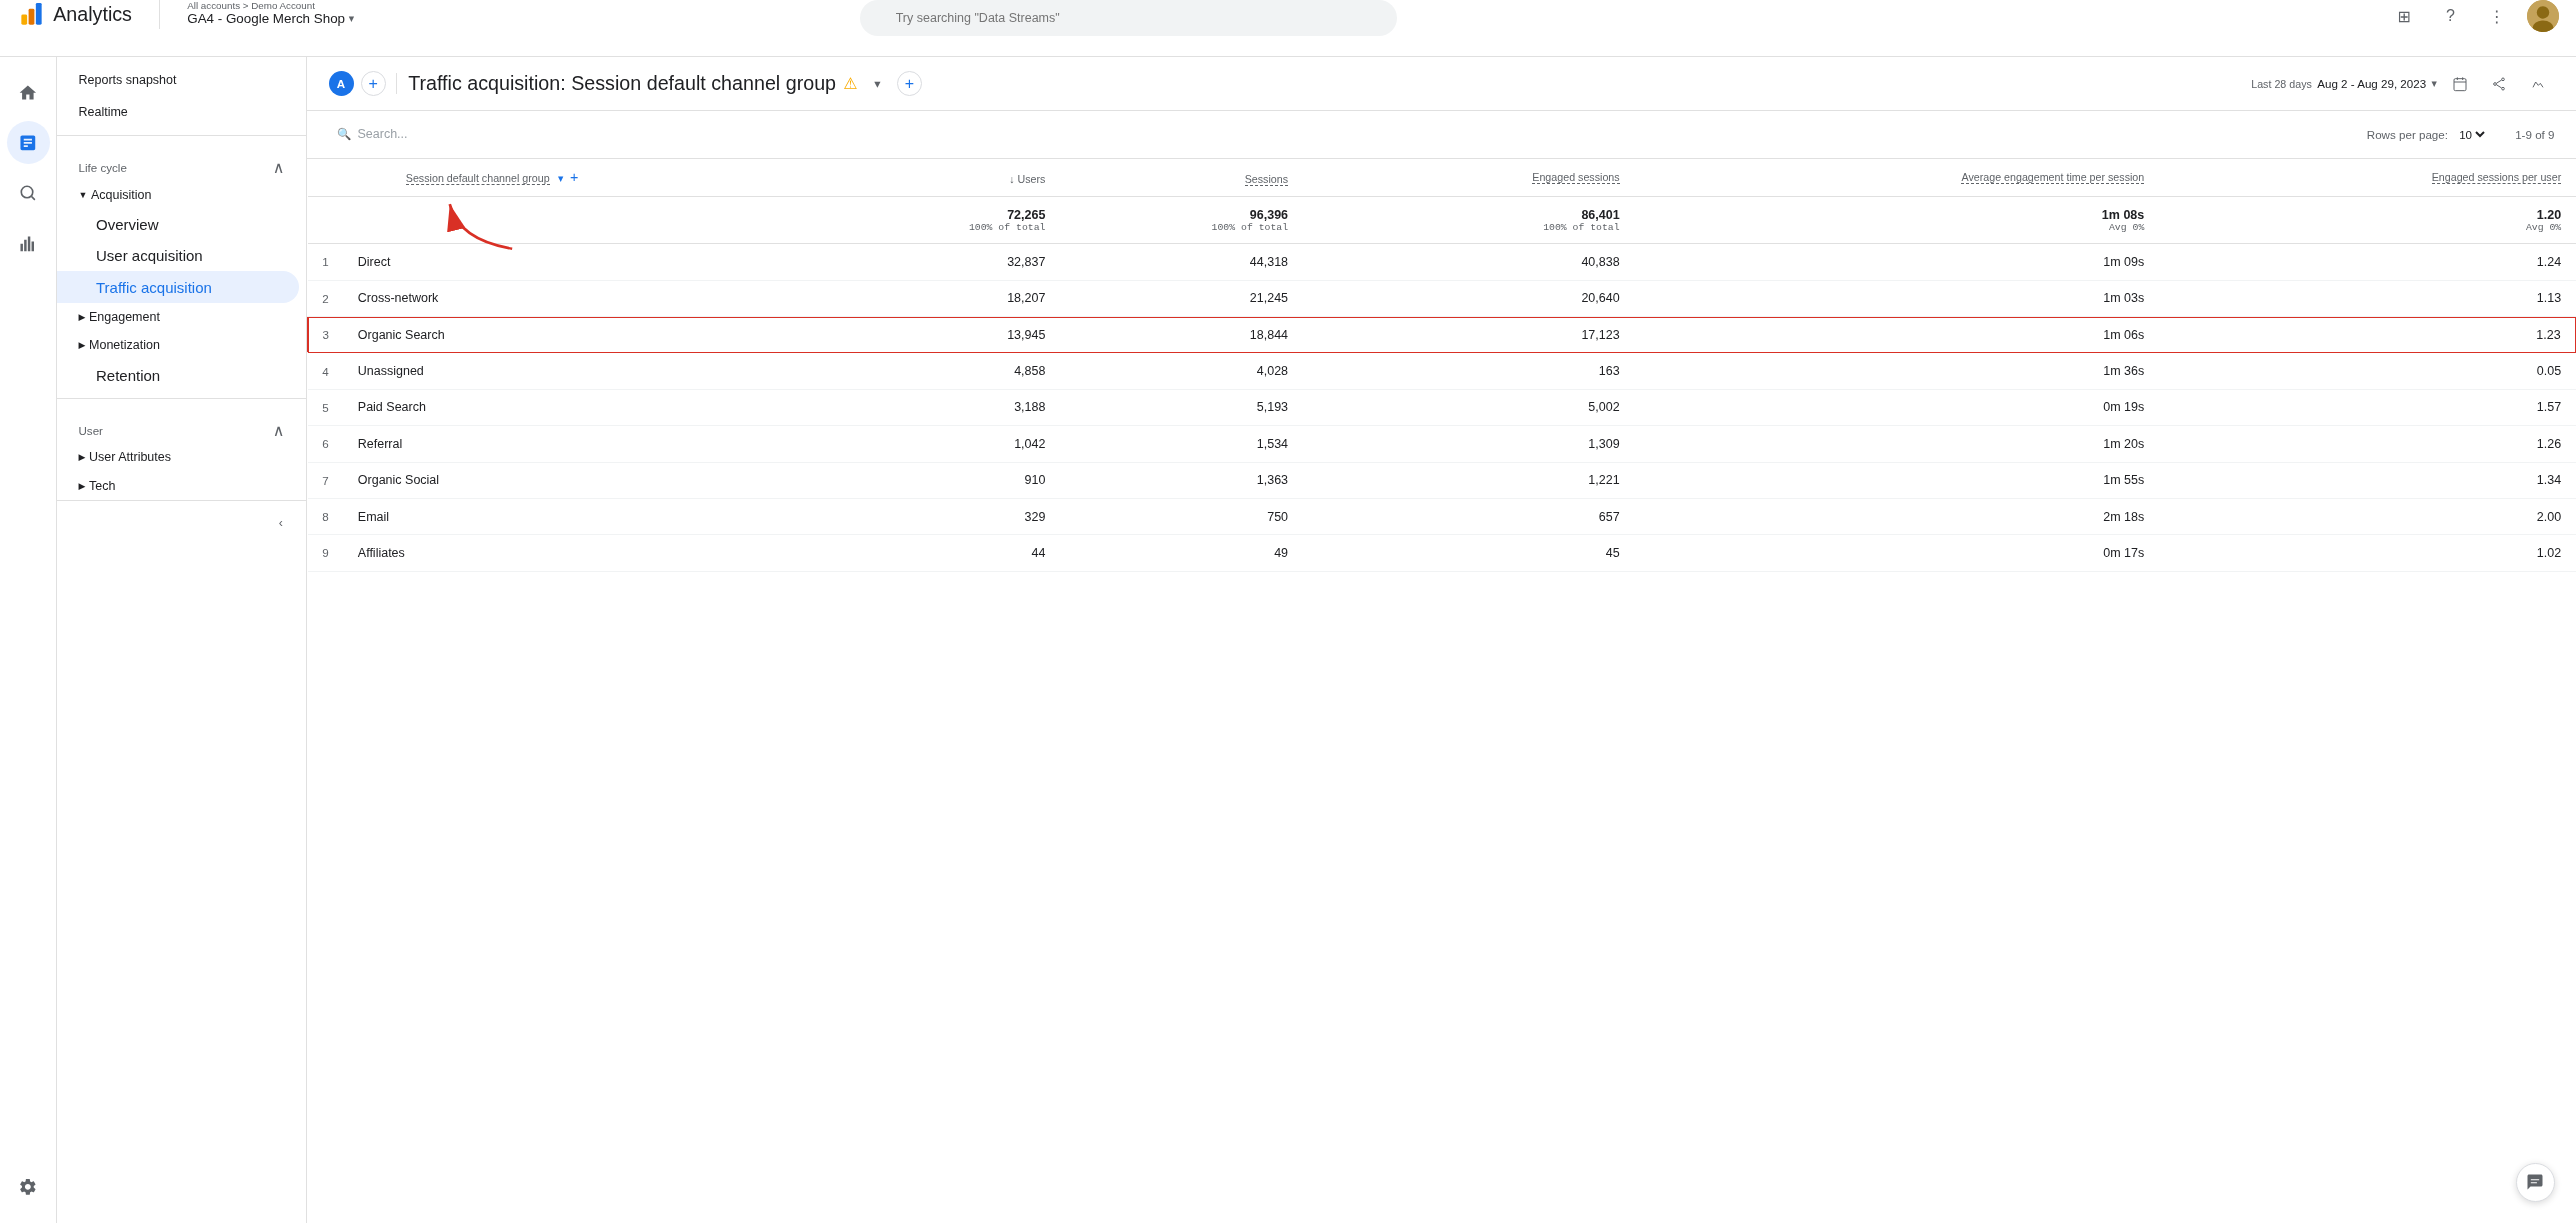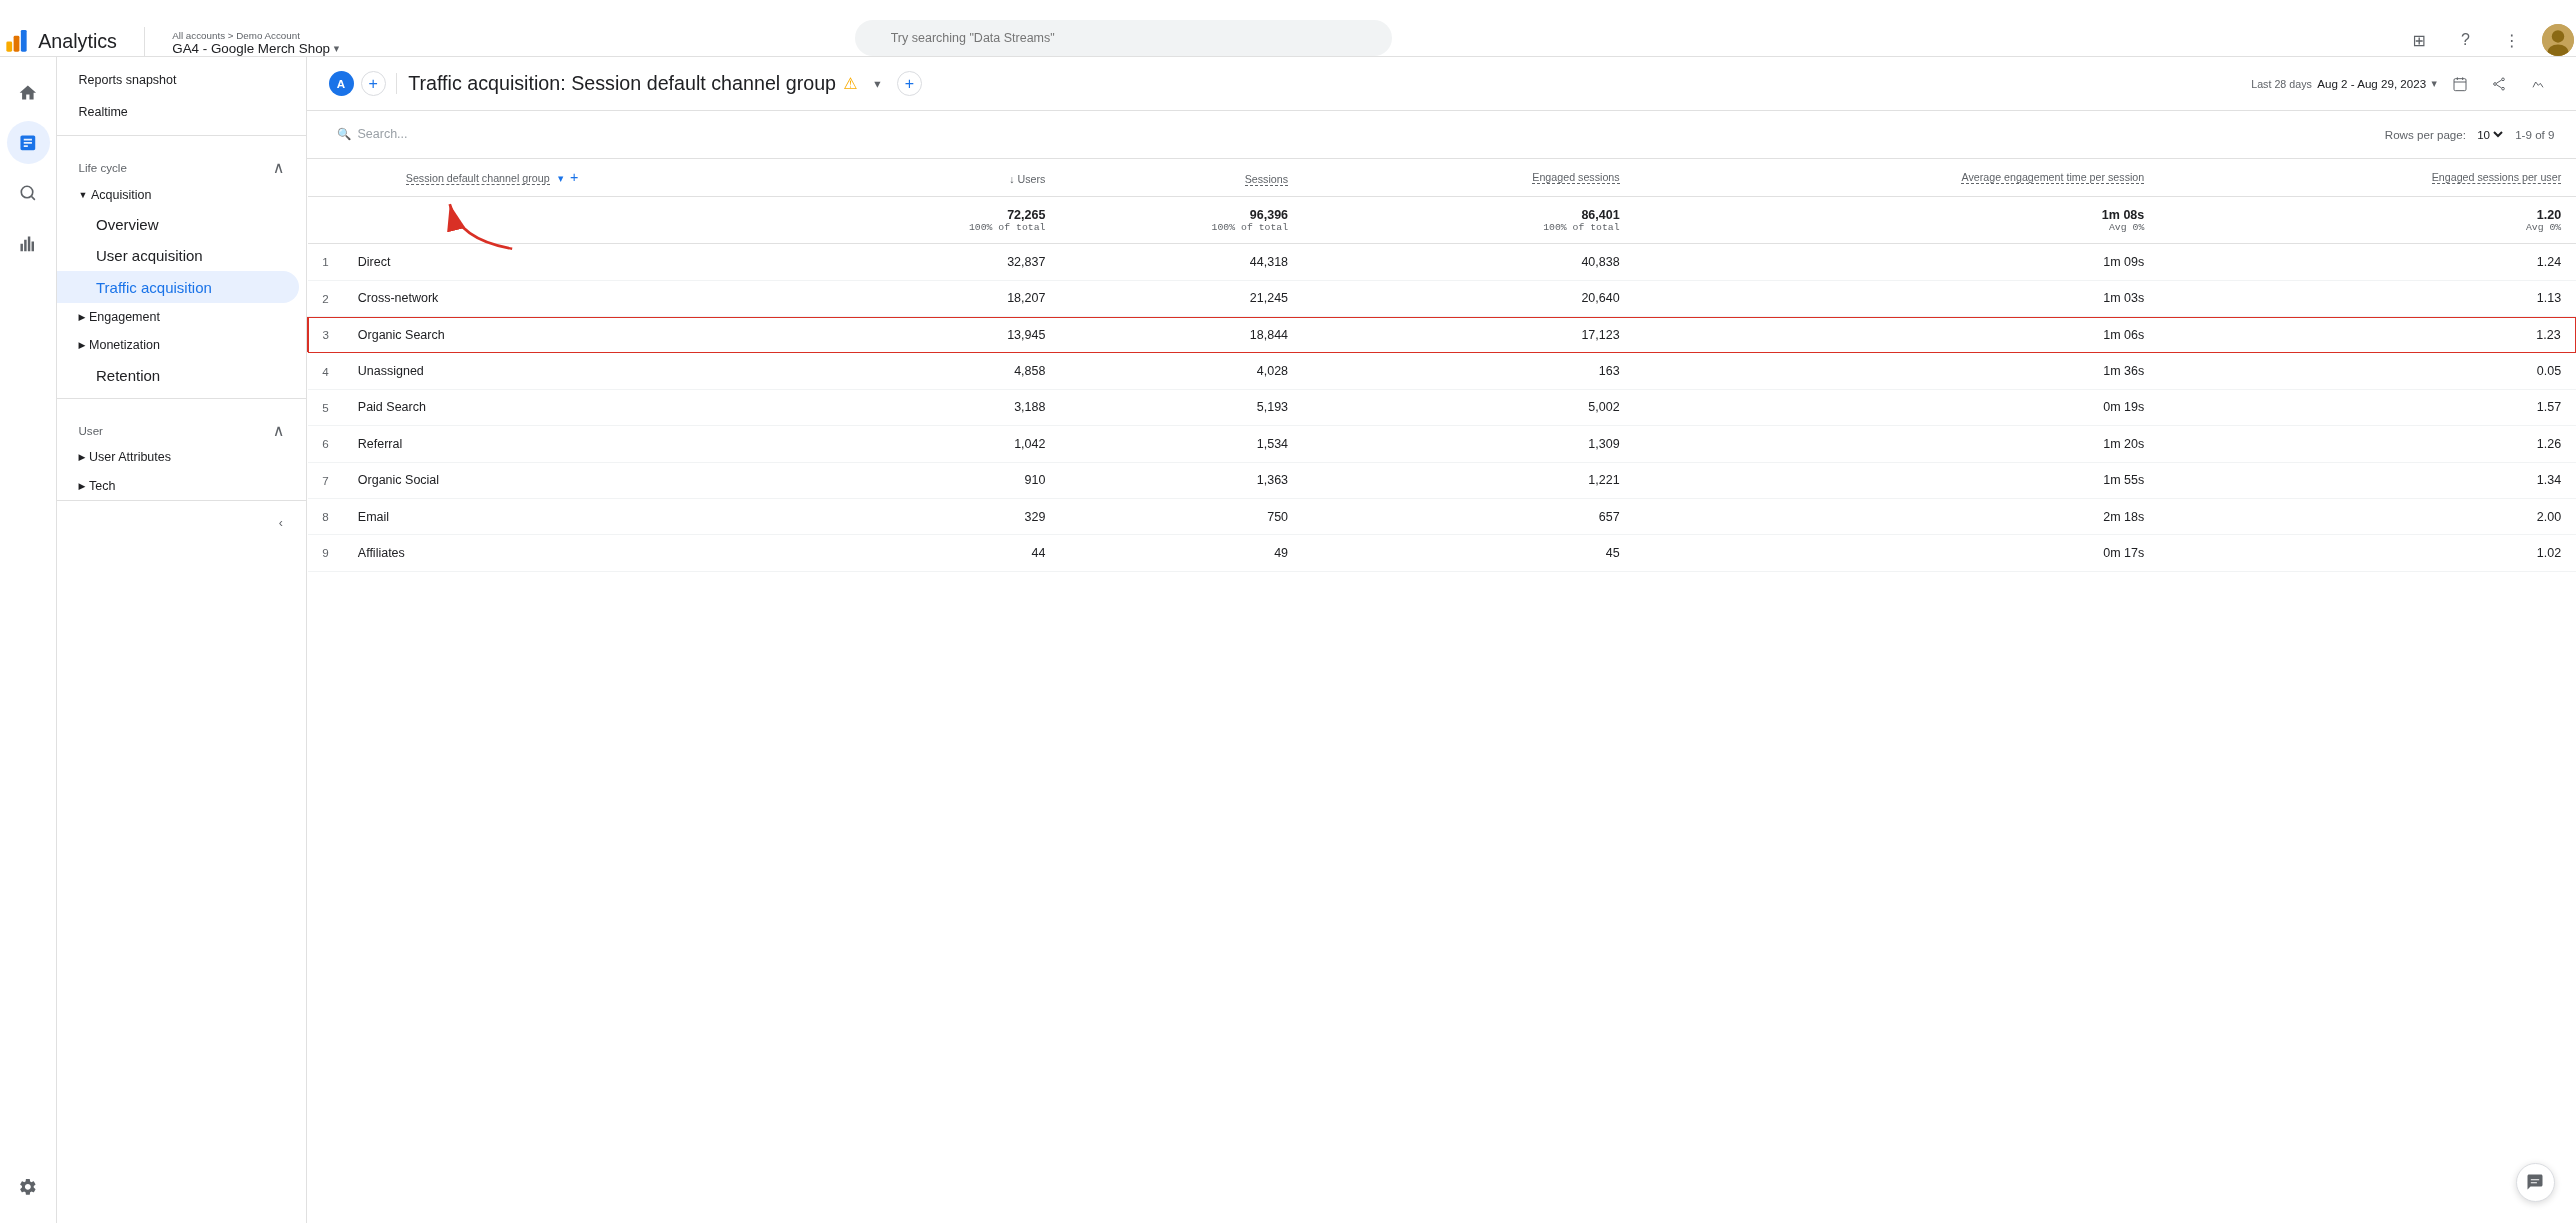--- a/index.html
+++ b/index.html
@@ -1,19 +1,19 @@
 <!DOCTYPE html>
 <html style="font-size:14.3px"><head>
   <meta charset="utf-8">
   <style>
     * { margin: 0; padding: 0; box-sizing: border-box; }
     body { font-family: 'Google Sans', Arial, sans-serif; font-size: 12.5px; color: #202124; background: #f8f9fa; display: flex; flex-direction: column; height: 100vh; overflow: hidden; }
 
     
-    .topbar { display: flex; align-items: flex-end; height: 57px; background: #fff; border-bottom: 0.9px solid #e0e0e0; padding: 0 2px; gap: 20px; flex-shrink: 0; }
+    .topbar { display: flex; align-items: flex-start; height: 57px; background: #fff; border-bottom: 0.9px solid #e0e0e0; padding: 0 17px; gap: 20px; flex-shrink: 0; }
     .topbar-logo { display: flex; align-items: center; gap: 7.2px; }
     .logo-icon { width: 29px; height: 29px; }
     .app-title { font-size: 19.7px; font-weight: 400; color: #202124; }
     .topbar-divider { width: 0.9px; height: 29px; background: #e0e0e0; margin: 0 7.2px; }
     .account-selector { display: flex; flex-direction: column; cursor: pointer; }
     .account-breadcrumb { font-size: 9.8px; color: #5f6368; }
     .account-name { font-size: 13.4px; color: #202124; display: flex; align-items: center; gap: 3.6px; }
     .dropdown-arrow { font-size: 10.7px; color: #5f6368; }
     .search-bar { flex: 1; max-width: 537px; margin: 0 auto; }
     .search-input { width: 100%; height: 36px; background: #f1f3f4; border: none; border-radius: 21.5px; padding: 0 14.3px 0 36px; font-size: 12.5px; color: #202124; outline: none; position: relative; }
@@ -265,21 +265,21 @@
         </div>
       </div>
     </div>
 
     <div class="table-container">
 
       <div class="table-toolbar">
         <div class="table-search-wrapper">
           <input class="table-search-input" type="text" placeholder="Search..." style="">
         </div>
-        <div style="display:flex;align-items:center;gap:9px;margin-left:16px;">
+        <div style="display:flex;align-items:center;gap:27px;margin-left:16px;">
           <div class="rows-per-page">
             <span>Rows per page:</span>
             <select class="rows-select">
               <option>10</option>
               <option>25</option>
               <option>50</option>
             </select>
           </div>
           <span class="pagination-info">1-9 of 9</span>
         </div>

